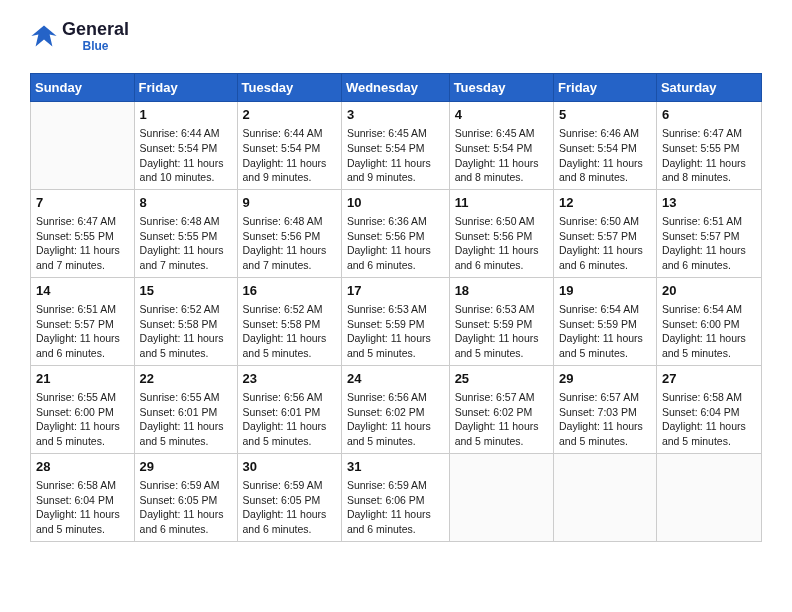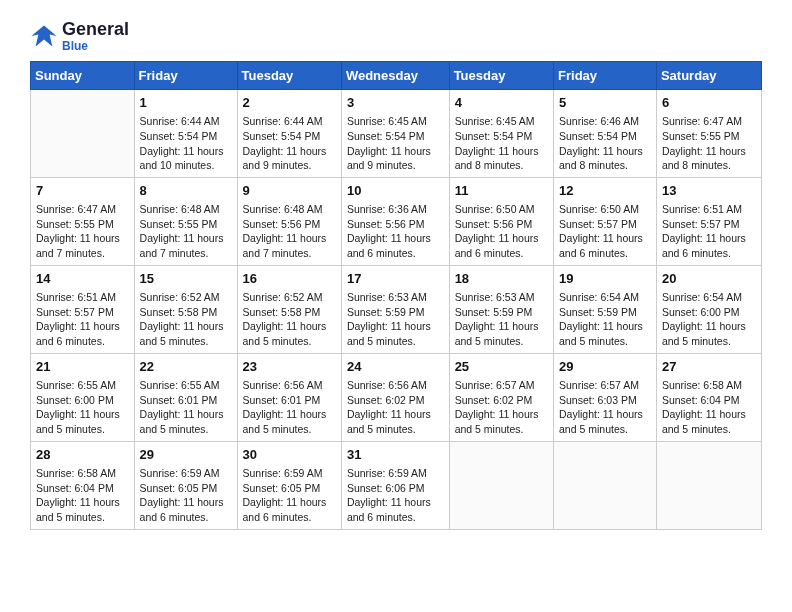--- a/index.html
+++ b/index.html
@@ -12,20 +12,21 @@
     }
     .page {
       width: 792px;
       min-height: 612px;
       padding: 20px 30px;
     }
     .header-logo {
       display: flex;
       align-items: flex-start;
       justify-content: space-between;
+      text-align: center;
     }
     .logo {
       display: flex;
       align-items: center;
       gap: 4px;
     }
     .logo-bird {
       width: 28px;
       height: 28px;
     }
@@ -36,21 +37,21 @@
       font-size: 36px;
       font-weight: bold;
       color: #1a1a2e;
       letter-spacing: 0.5px;
     }
     .calendar-subtitle {
       font-size: 16px;
       color: #333;
     }
     .calendar {
-      margin-top: 8px;
+      margin-top: 20px;
       width: 100%;
       border-collapse: collapse;
       font-size: 11px;
     }
     .calendar th {
       background-color: #2563c7;
       color: #fff;
       padding: 6px 4px;
       text-align: left;
       font-size: 13px;
@@ -269,21 +270,21 @@
       </td>
           <td>
         <span class="day-num">25</span>
         <span>Sunrise: 6:57 AM</span><br>
         <span>Sunset: 6:02 PM</span><br>
         <span>Daylight: 11 hours and 5 minutes.</span>
       </td>
           <td>
         <span class="day-num">29</span>
         <span>Sunrise: 6:57 AM</span><br>
-        <span>Sunset: 6:03 PM</span><br>
+        <span>Sunset: 7:03 PM</span><br>
         <span>Daylight: 11 hours and 5 minutes.</span>
       </td>
           <td>
         <span class="day-num">27</span>
         <span>Sunrise: 6:58 AM</span><br>
         <span>Sunset: 6:04 PM</span><br>
         <span>Daylight: 11 hours and 5 minutes.</span>
       </td>
         </tr>
         <tr>

